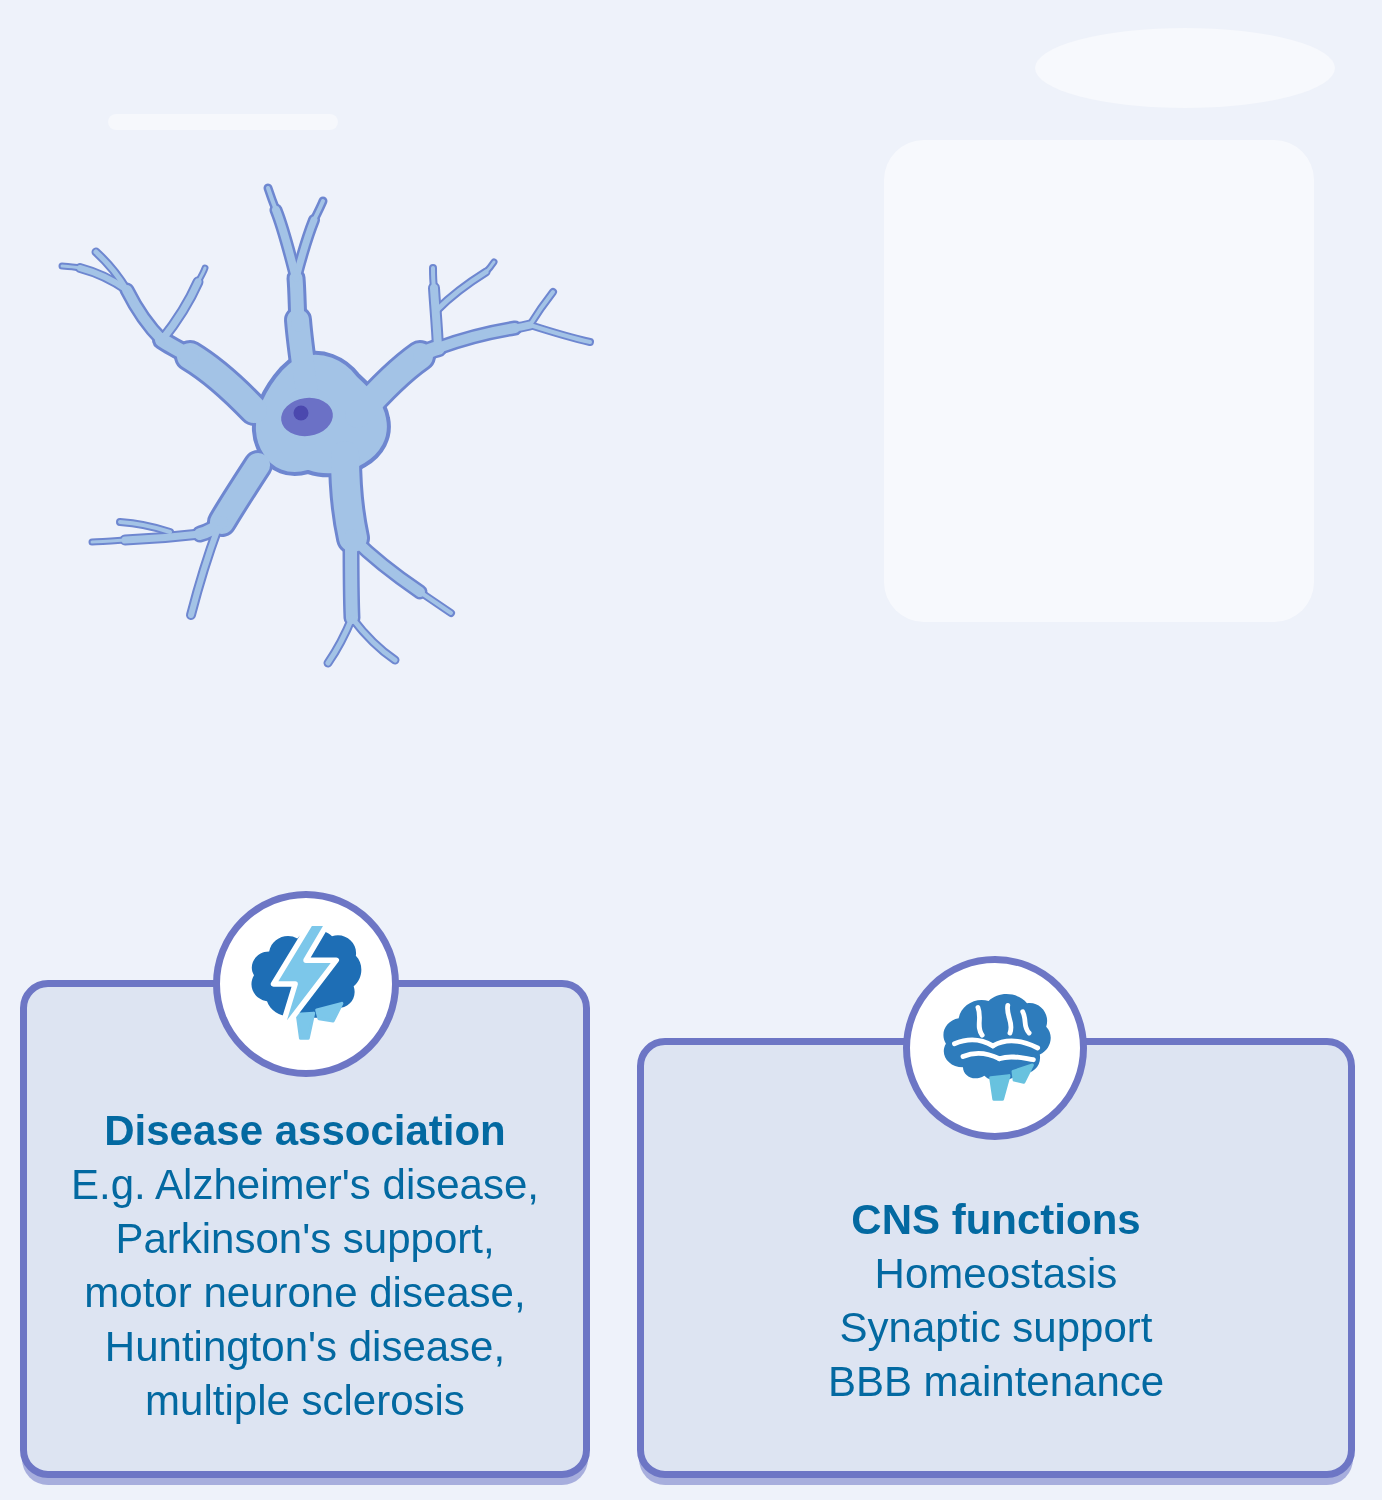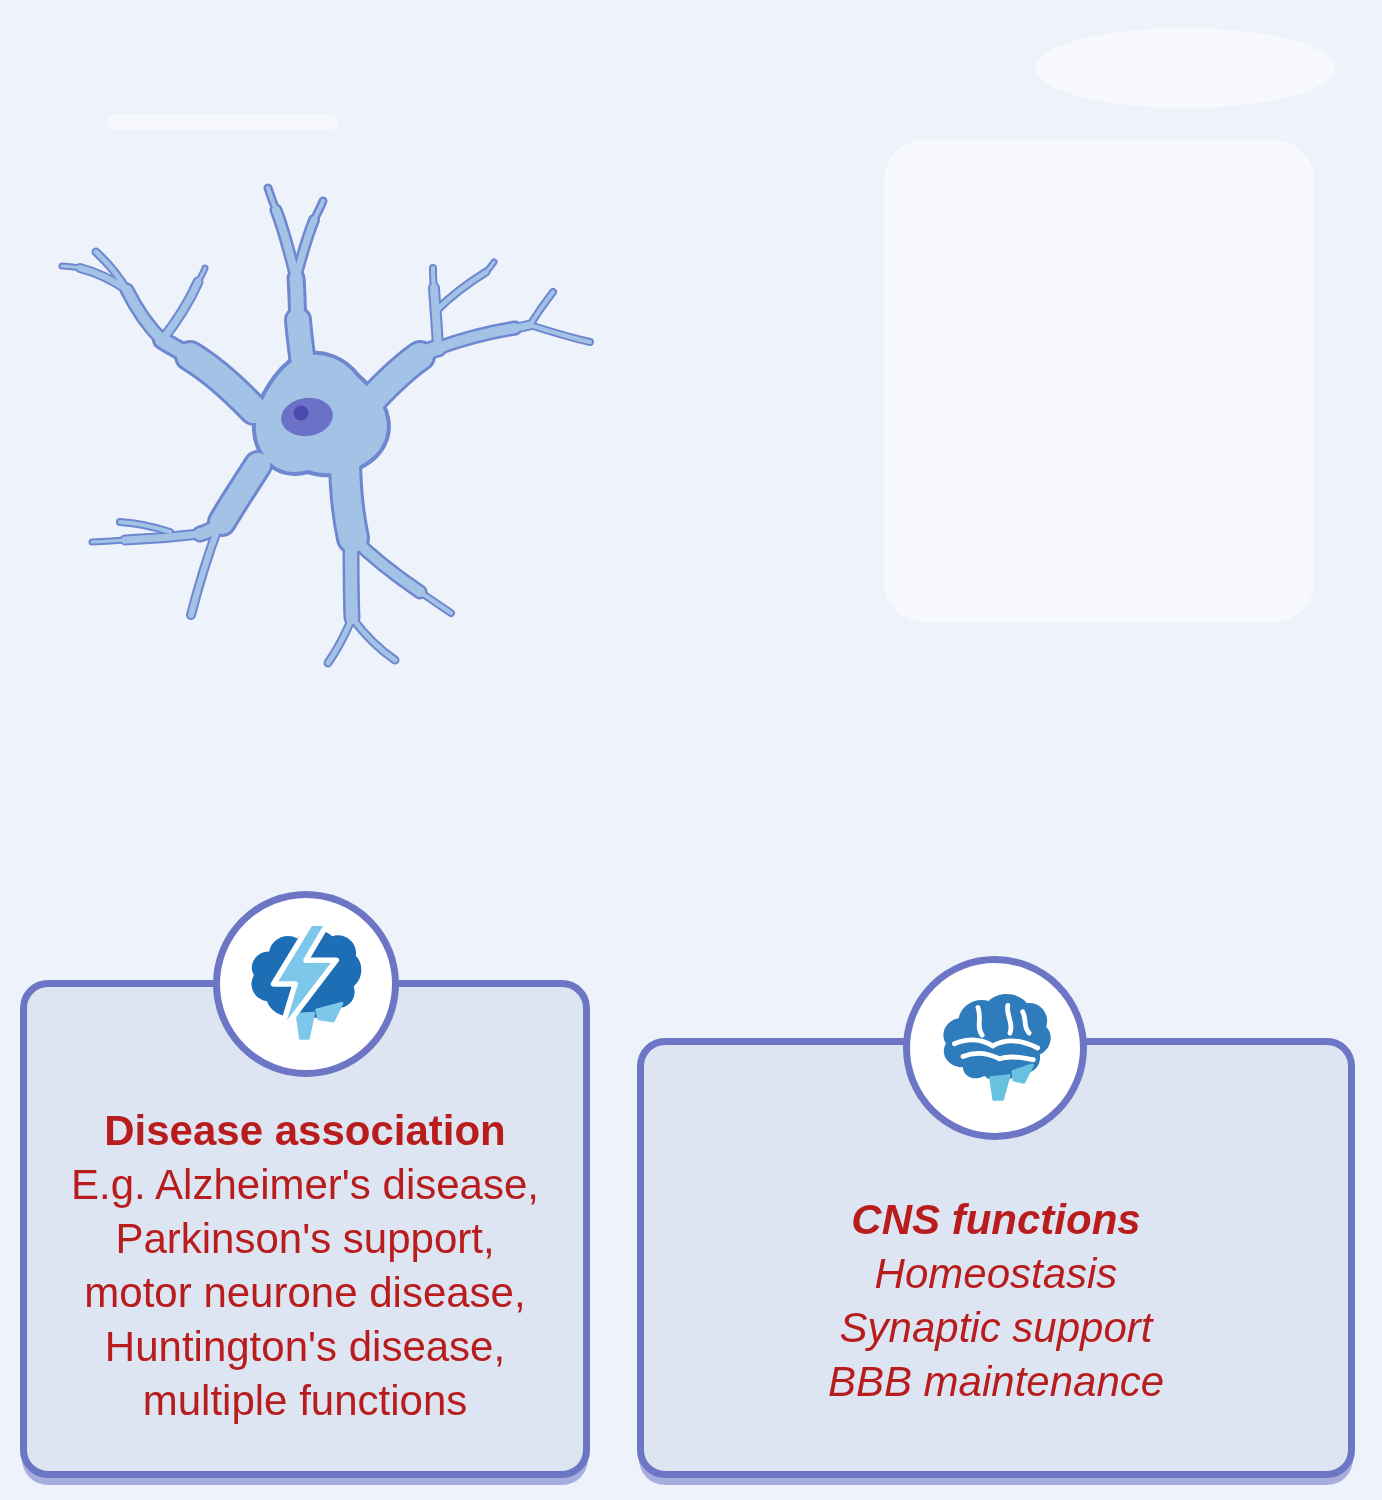--- a/index.html
+++ b/index.html
@@ -35,24 +35,24 @@
     border-radius:28px;
     box-shadow:0 9px 0 -2px rgba(109,118,197,0.55);
     box-sizing:border-box;
   }
   .card-disease{left:20px;top:980px;width:570px;height:498px;}
   .card-cns{left:637px;top:1038px;width:718px;height:440px;}
   .card-text{
     position:absolute;left:0;width:100%;
     text-align:center;
     font-size:42px;line-height:54px;
-    color:#b91c1c;
+    color:#0369a1;
   }
   .card-disease .card-text{top:117px;}
-  .card-cns .card-text{top:148px;font-style:italic;}
+  .card-cns .card-text{top:148px;}
   .card-title{font-weight:bold;}
   
   .icon-circle{
     position:absolute;
     background:#ffffff;
     border:7px solid #6d76c5;
     border-radius:50%;
     box-sizing:border-box;
     display:flex;align-items:center;justify-content:center;
   }
@@ -160,21 +160,21 @@
     <circle cx="261" cy="253" r="7.5" fill="#4b48ae"></circle>
   </svg>
 
   <div class="card card-disease">
     <div class="card-text">
       <div class="card-title">Disease association</div>
       <div class="card-line">E.g. Alzheimer's disease,</div>
       <div class="card-line">Parkinson's support,</div>
       <div class="card-line">motor neurone disease,</div>
       <div class="card-line">Huntington's disease,</div>
-      <div class="card-line">multiple functions</div>
+      <div class="card-line">multiple sclerosis</div>
     </div>
   </div>
 
   <div class="card card-cns">
     <div class="card-text">
       <div class="card-title">CNS functions</div>
       <div class="card-line">Homeostasis</div>
       <div class="card-line">Synaptic support</div>
       <div class="card-line">BBB maintenance</div>
     </div>

